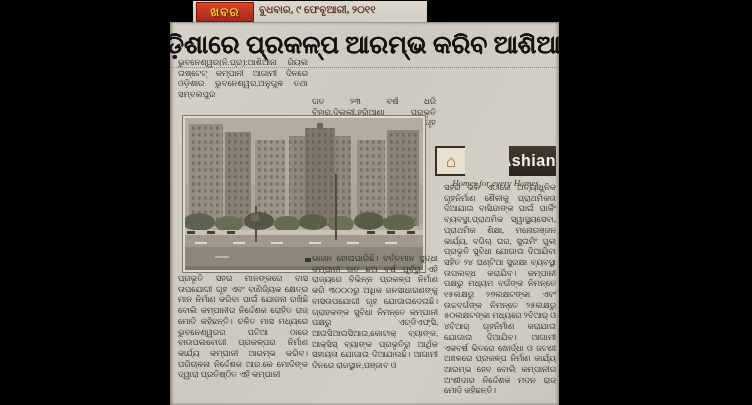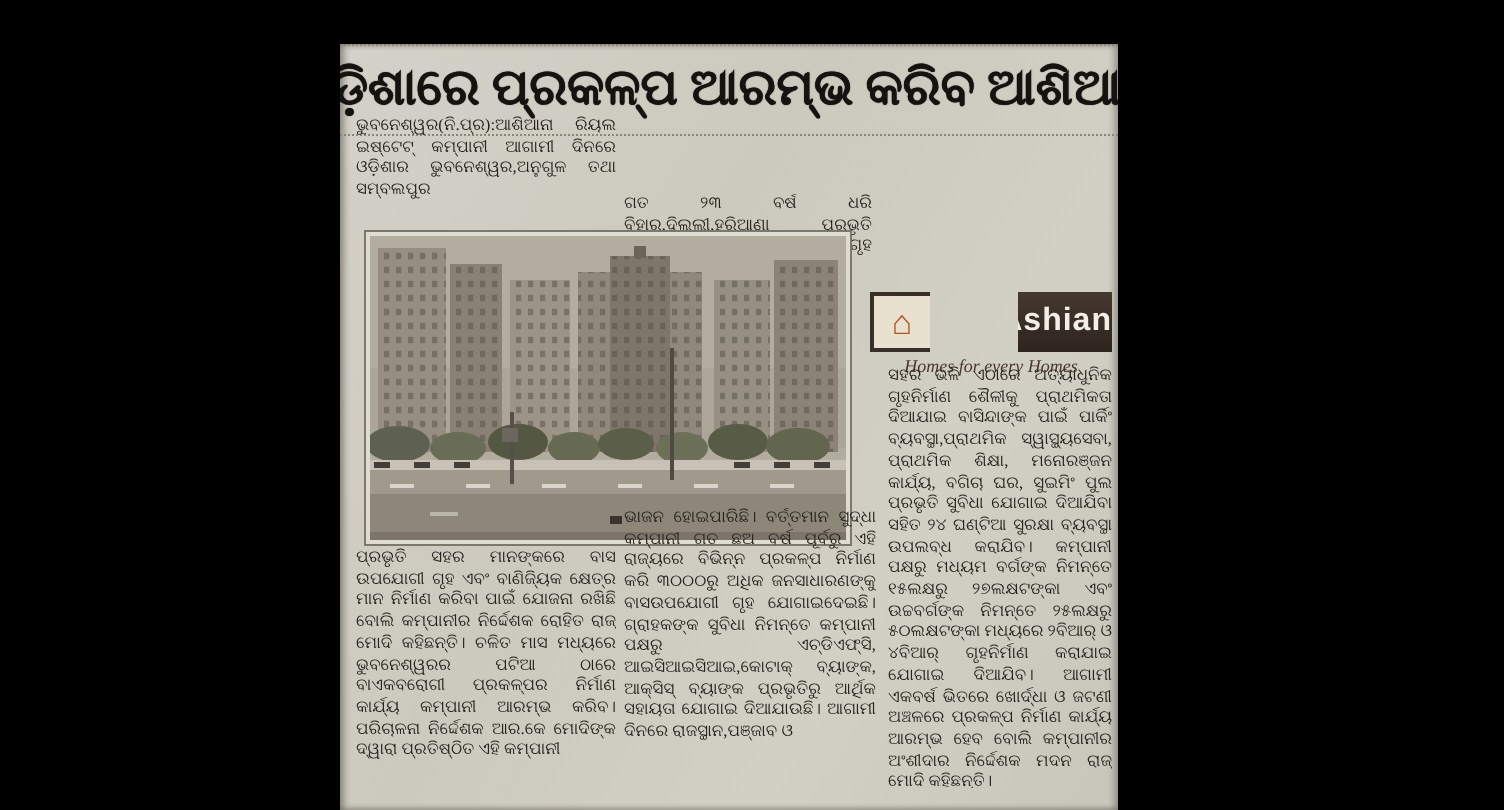--- a/index.html
+++ b/index.html
@@ -49,20 +49,24 @@
             display:flex;align-items:center;justify-content:center;letter-spacing:.5px;
             white-space:nowrap;overflow:hidden;margin-left:44px;}
   .ad-tagline{position:absolute;left:263px;top:156px;width:125px;text-align:center;
               font-size:9px;color:#48382c;font-style:italic;white-space:nowrap;overflow:hidden;}
 </style>
 </head>
 <body>
 
 <div class="stage">
 
+  <div class="masthead">
+    <div class="mast-logo">ଖବର</div>
+    <div class="dateline">ବୁଧବାର, ୯ ଫେବୃଆରୀ, ୨୦୧୧</div>
+  </div>
 
   <div class="clip">
 
     <div class="headline">ଓଡ଼ିଶାରେ ପ୍ରକଳ୍ପ ଆରମ୍ଭ କରିବ ଆଶିଆନା</div>
 
     <div class="body-col c1t">ଭୁବନେଶ୍ୱର(ନି.ପ୍ର):ଆଶିଆନା ରିୟଲ ଇଷ୍ଟେଟ୍ କମ୍ପାନୀ ଆଗାମୀ ଦିନରେ ଓଡ଼ିଶାର ଭୁବନେଶ୍ୱର,ଅନୁଗୁଳ ତଥା ସମ୍ବଲପୁର</div>
     <div class="body-col c2t">ଗତ ୨୩ ବର୍ଷ ଧରି ବିହାର,ଦିଲ୍ଲୀ,ହରିଆଣା ପ୍ରଭୃତି ରାଜ୍ୟରେ ଅତ୍ୟାଧୁନିକ ଶୈଳୀରେ ଗୃହ ନିର୍ମାଣ କରି ଗ୍ରାହକଙ୍କର ବିଶ୍ୱାସ</div>
 
     <div class="photo">
       <svg width="238" height="152" viewBox="0 0 238 152" xmlns="http://www.w3.org/2000/svg">
@@ -123,21 +127,21 @@
           <rect x="0" y="148" width="238" height="4" fill="#7c766a"></rect>
         </g>
         <g>
           <rect x="150" y="56" width="2" height="66" fill="#4f4b43"></rect>
           <rect x="70" y="88" width="2" height="36" fill="#55514a"></rect>
           <rect x="66" y="96" width="8" height="7" fill="#6b675f"></rect>
         </g>
       </svg>
     </div>
 
-    <div class="body-col c1b">ପ୍ରଭୃତି ସହର ମାନଙ୍କରେ ବାସ ଉପଯୋଗୀ ଗୃହ ଏବଂ ବାଣିଜ୍ୟିକ କ୍ଷେତ୍ର ମାନ ନିର୍ମାଣ କରିବା ପାଇଁ ଯୋଜନା ରଖିଛି ବୋଲି କମ୍ପାନୀର ନିର୍ଦ୍ଦେଶକ ରୋହିତ ରାଜ୍ ମୋଦି କହିଛନ୍ତି। ଚଳିତ ମାସ ମଧ୍ୟରେ ଭୁବନେଶ୍ୱରର ପଟିଆ ଠାରେ ବାଏକବରୋଗୀ ପ୍ରକଳ୍ପର ନିର୍ମାଣ କାର୍ଯ୍ୟ କମ୍ପାନୀ ଆରମ୍ଭ କରିବ। ପରିଚାଳନା ନିର୍ଦ୍ଦେଶକ ଆର.କେ ମୋଦିଙ୍କ ଦ୍ୱାରା ପ୍ରତିଷ୍ଠିତ ଏହି କମ୍ପାନୀ</div>
+    <div class="body-col c1b">ପ୍ରଭୃତି ସହର ମାନଙ୍କରେ ବାସ ଉପଯୋଗୀ ଗୃହ ଏବଂ ବାଣିଜ୍ୟିକ କ୍ଷେତ୍ର ମାନ ନିର୍ମାଣ କରିବା ପାଇଁ ଯୋଜନା ରଖିଛି ବୋଲି କମ୍ପାନୀର ନିର୍ଦ୍ଦେଶକ ରୋହିତ ରାଜ୍ ମୋଦି କହିଛନ୍ତି। ଚଳିତ ମାସ ମଧ୍ୟରେ ଭୁବନେଶ୍ୱରର ପଟିଆ ଠାରେ ବାଉପଲବୋଗୀ ପ୍ରକଳ୍ପର ନିର୍ମାଣ କାର୍ଯ୍ୟ କମ୍ପାନୀ ଆରମ୍ଭ କରିବ। ପରିଚାଳନା ନିର୍ଦ୍ଦେଶକ ଆର.କେ ମୋଦିଙ୍କ ଦ୍ୱାରା ପ୍ରତିଷ୍ଠିତ ଏହି କମ୍ପାନୀ</div>
     <div class="body-col c2b">ଭାଜନ ହୋଇପାରିଛି। ବର୍ତ୍ତମାନ ସୁଦ୍ଧା କମ୍ପାନୀ ଗତ ଛଅ ବର୍ଷ ପୂର୍ବରୁ ଏହି ରାଜ୍ୟରେ ବିଭିନ୍ନ ପ୍ରକଳ୍ପ ନିର୍ମାଣ କରି ୩୦୦୦ରୁ ଅଧିକ ଜନସାଧାରଣଙ୍କୁ ବାସଉପଯୋଗୀ ଗୃହ ଯୋଗାଇଦେଇଛି। ଗ୍ରାହକଙ୍କ ସୁବିଧା ନିମନ୍ତେ କମ୍ପାନୀ ପକ୍ଷରୁ ଏଚ୍‌ଡିଏଫ୍‌ସି, ଆଇସିଆଇସିଆଇ,କୋଟାକ୍ ବ୍ୟାଙ୍କ, ଆକ୍ସିସ୍ ବ୍ୟାଙ୍କ ପ୍ରଭୃତିରୁ ଆର୍ଥିକ ସହାୟତା ଯୋଗାଇ ଦିଆଯାଉଛି। ଆଗାମୀ ଦିନରେ ରାଜସ୍ଥାନ,ପଞ୍ଜାବ ଓ</div>
 
     <div class="adbox">
       <div class="ad-icon">⌂</div>
       <div class="ad-brand">Ashiana</div>
     </div>
     <div class="ad-tagline">Homes for every Homes</div>
 
     <div class="body-col c3b">ସହର ଭଳି ଏଠାରେ ଅତ୍ୟାଧୁନିକ ଗୃହନିର୍ମାଣ ଶୈଳୀକୁ ପ୍ରାଥମିକତା ଦିଆଯାଇ ବାସିନ୍ଦାଙ୍କ ପାଇଁ ପାର୍କିଂ ବ୍ୟବସ୍ଥା,ପ୍ରାଥମିକ ସ୍ୱାସ୍ଥ୍ୟସେବା, ପ୍ରାଥମିକ ଶିକ୍ଷା, ମନୋରଞ୍ଜନ କାର୍ଯ୍ୟ, ବଗିଚା ଘର, ସୁଇମିଂ ପୁଲ ପ୍ରଭୃତି ସୁବିଧା ଯୋଗାଇ ଦିଆଯିବା ସହିତ ୨୪ ଘଣ୍ଟିଆ ସୁରକ୍ଷା ବ୍ୟବସ୍ଥା ଉପଲବ୍ଧ କରାଯିବ। କମ୍ପାନୀ ପକ୍ଷରୁ ମଧ୍ୟମ ବର୍ଗଙ୍କ ନିମନ୍ତେ ୧୫ଲକ୍ଷରୁ ୨୭ଲକ୍ଷଟଙ୍କା ଏବଂ ଉଚ୍ଚବର୍ଗଙ୍କ ନିମନ୍ତେ ୨୫ଲକ୍ଷରୁ ୫୦ଲକ୍ଷଟଙ୍କା ମଧ୍ୟରେ ୨ବିଆର୍ ଓ ୪ବିଆର୍ ଗୃହନିର୍ମାଣ କରାଯାଇ ଯୋଗାଇ ଦିଆଯିବ। ଆଗାମୀ ଏକବର୍ଷ ଭିତରେ ଖୋର୍ଦ୍ଧା ଓ ଜଟଣୀ ଅଞ୍ଚଳରେ ପ୍ରକଳ୍ପ ନିର୍ମାଣ କାର୍ଯ୍ୟ ଆରମ୍ଭ ହେବ ବୋଲି କମ୍ପାନୀର ଅଂଶୀଦାର ନିର୍ଦ୍ଦେଶକ ମଦନ ରାଜ୍ ମୋଦି କହିଛନ୍ତି।</div>
 

